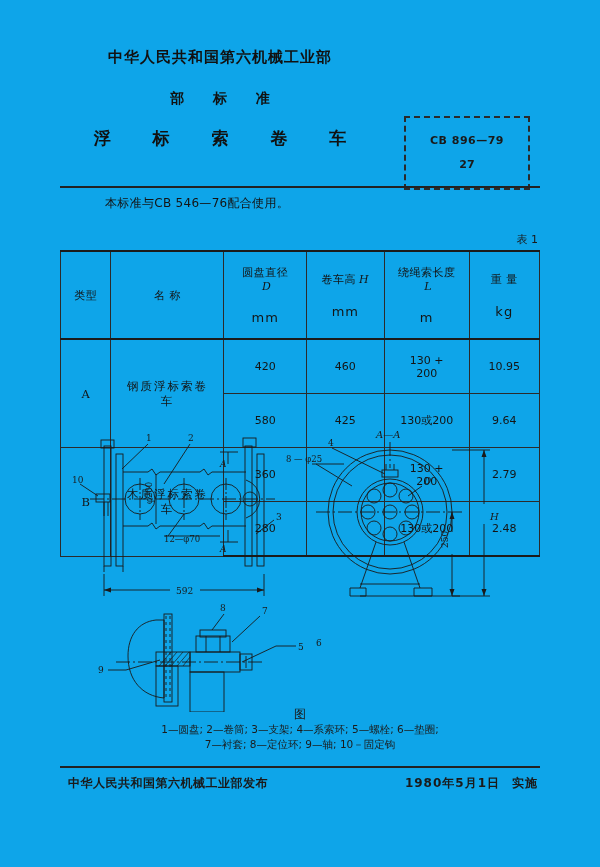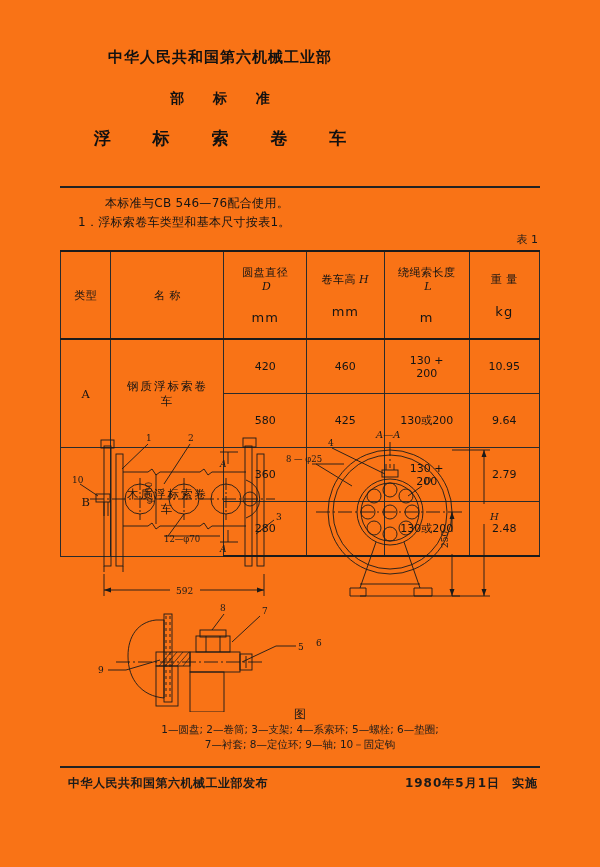--- a/index.html
+++ b/index.html
@@ -11,21 +11,21 @@
     width: 600px;
     height: 867px;
     position: relative;
     font-family: "DejaVu Sans", "Liberation Sans", sans-serif;
     color: #1a1a1a;
     overflow: hidden;
   }
   .page {
     position: absolute;
     inset: 0;
-    background: #f97316;
+    background: #0ea5e9;
   }
 
   
   .header {
     position: absolute;
     left: 0; right: 0; top: 42px;
     height: 130px;
   }
   .ministry-title {
     position: absolute;
@@ -233,26 +233,29 @@
 </head>
 <body>
 
 <div class="page">
 
   <div class="header">
     <div class="ministry-title">中华人民共和国第六机械工业部</div>
     <div class="doc-kind">部 标 准</div>
     <div class="doc-title">浮 标 索 卷 车</div>
 
+    <div class="std-box">
+      <div class="std-no">CB 896—79</div>
+      <div class="std-page">27</div>
+    </div>
   </div>
 
   <div class="rule-top"></div>
 
   <div class="para p-scope">本标准与CB 546—76配合使用。</div>
-  <div class="para p-item1">1．浮标索卷车类型和基本尺寸按表1。</div>
   <div class="table-label">表 1</div>
 
   <table class="spec-table">
     <thead>
       <tr>
         <td class="col-type">
           <span class="hdr-main">类型</span>
         </td>
         <td class="col-name">
           <span class="hdr-main">名    称</span>

